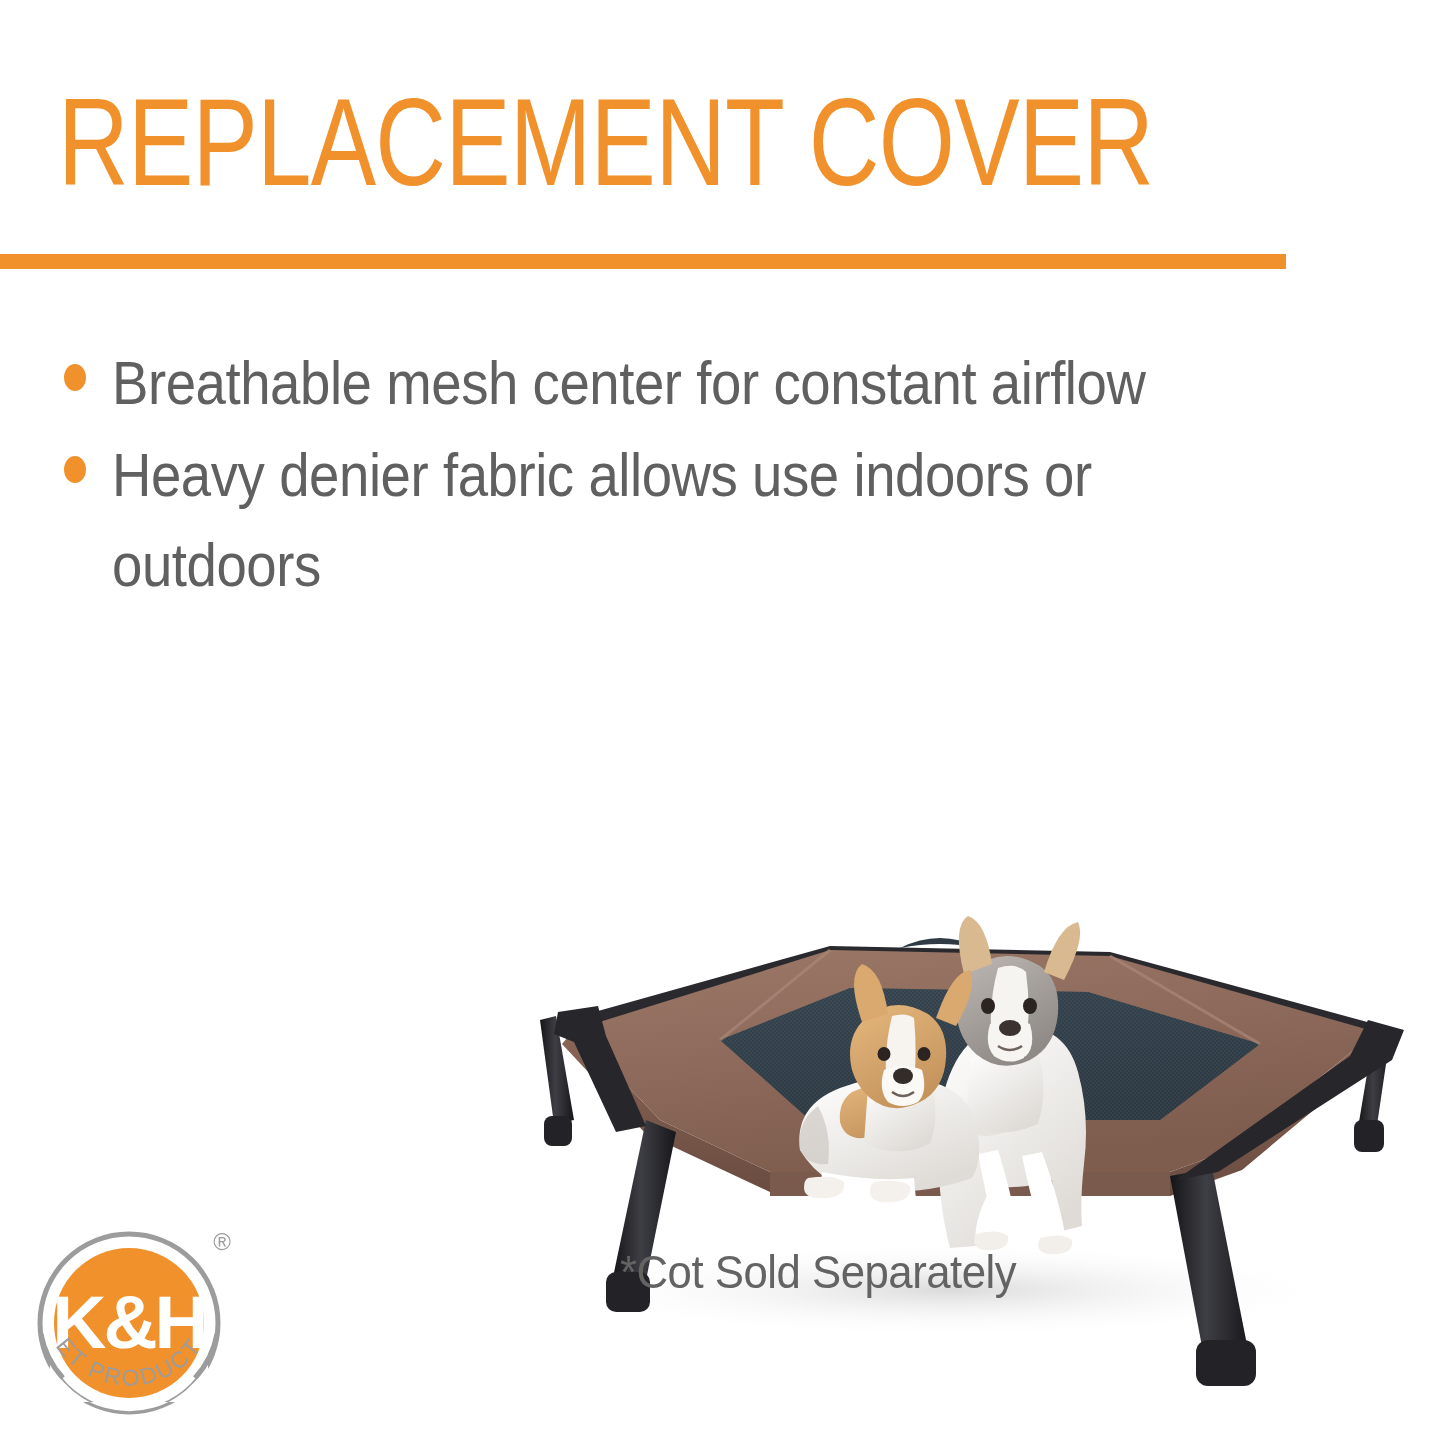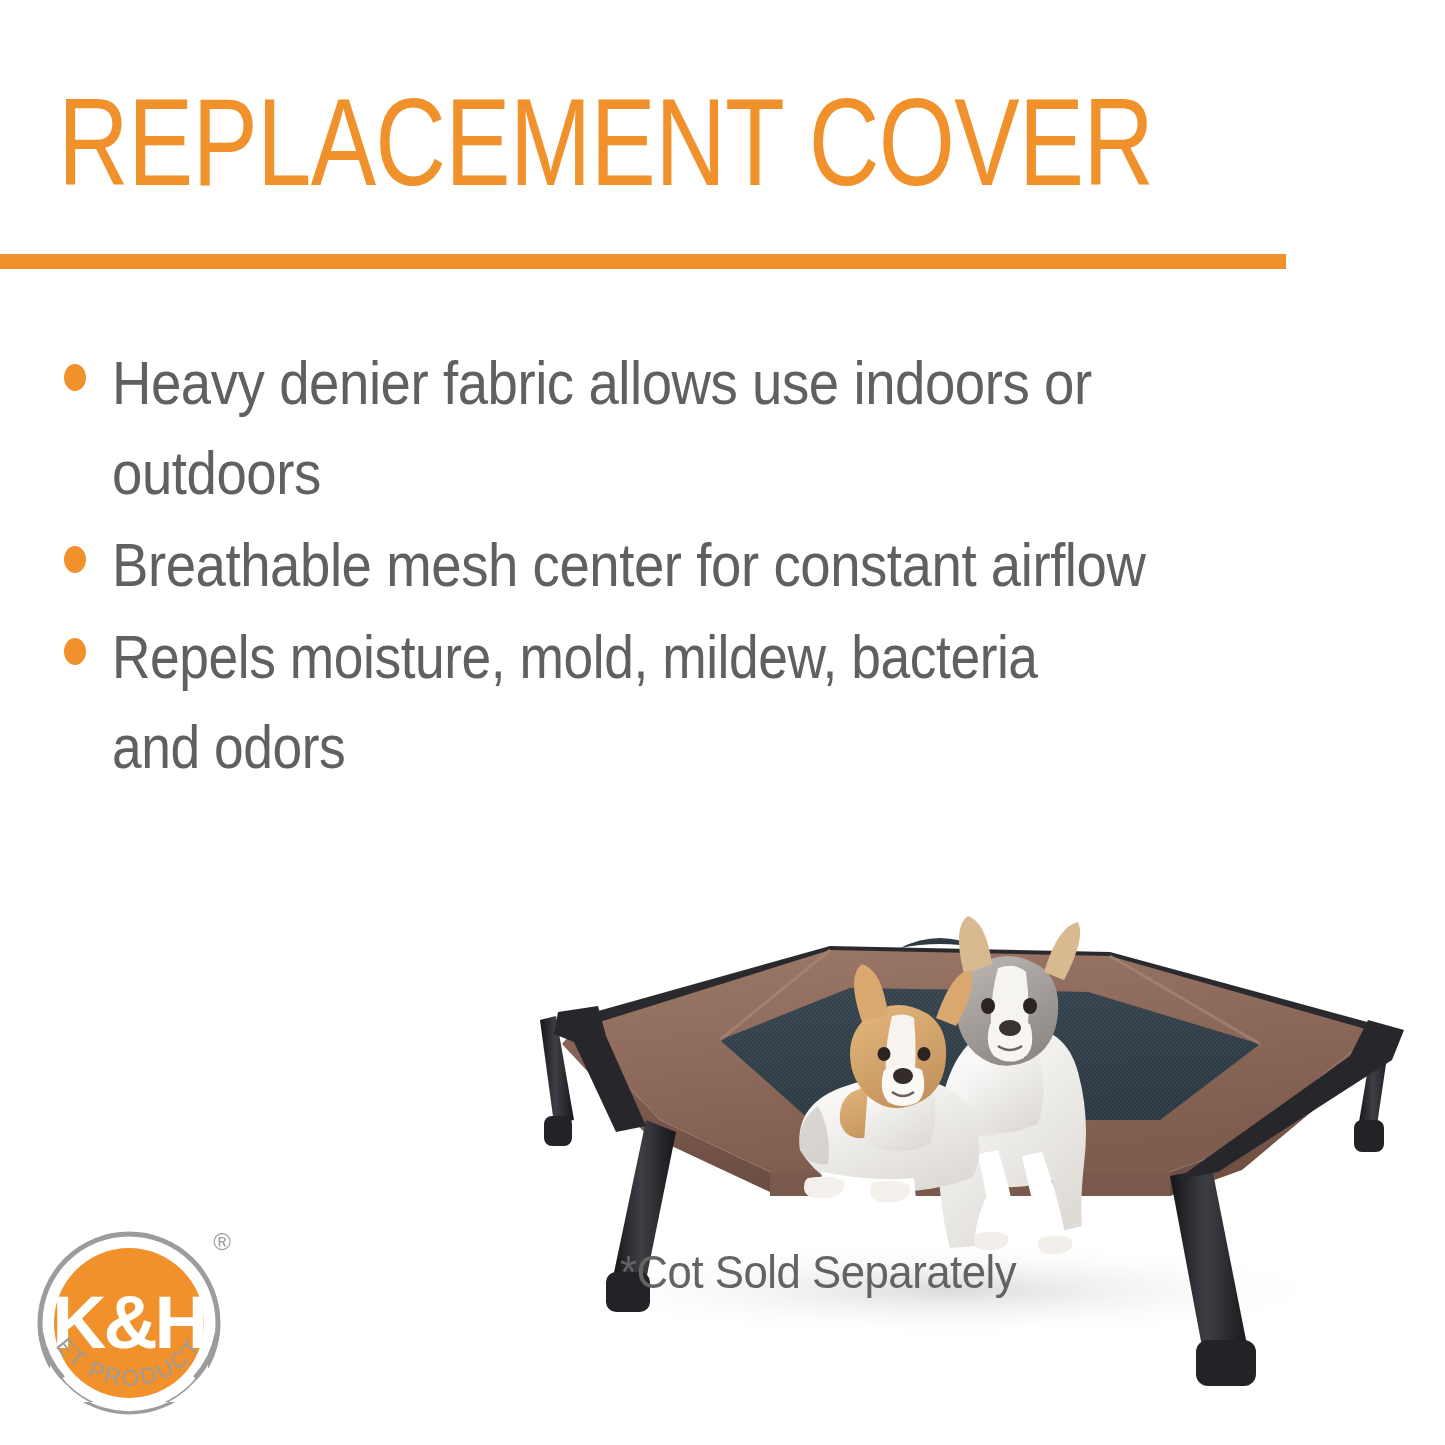--- a/index.html
+++ b/index.html
@@ -130,34 +130,29 @@
 <div id="page">
 
   <div id="title">REPLACEMENT COVER</div>
 
   <div id="divider"></div>
 
   <div id="bullets">
 
     <div class="bullet-row">
       <span class="dot"></span>
+      <span class="btext">Breathable mesh center for constant airflow</span>
+    </div>
+
+    <div class="bullet-row">
+      <span class="dot"></span>
       <span class="btext">Heavy denier fabric allows use indoors or
 outdoors</span>
     </div>
 
-    <div class="bullet-row">
-      <span class="dot"></span>
-      <span class="btext">Breathable mesh center for constant airflow</span>
-    </div>
-
-    <div class="bullet-row">
-      <span class="dot"></span>
-      <span class="btext narrow">Repels moisture, mold, mildew, bacteria
-and odors</span>
-    </div>
 
 
   </div>
 
   <div id="photo">
     <svg width="975" height="570" viewBox="0 0 975 570" xmlns="http://www.w3.org/2000/svg">
       <defs>
         <linearGradient id="gBrownTop" x1="0" y1="0" x2="0.4" y2="1">
           <stop offset="0%" stop-color="#9C7868"></stop>
           <stop offset="100%" stop-color="#7E5C4E"></stop>

